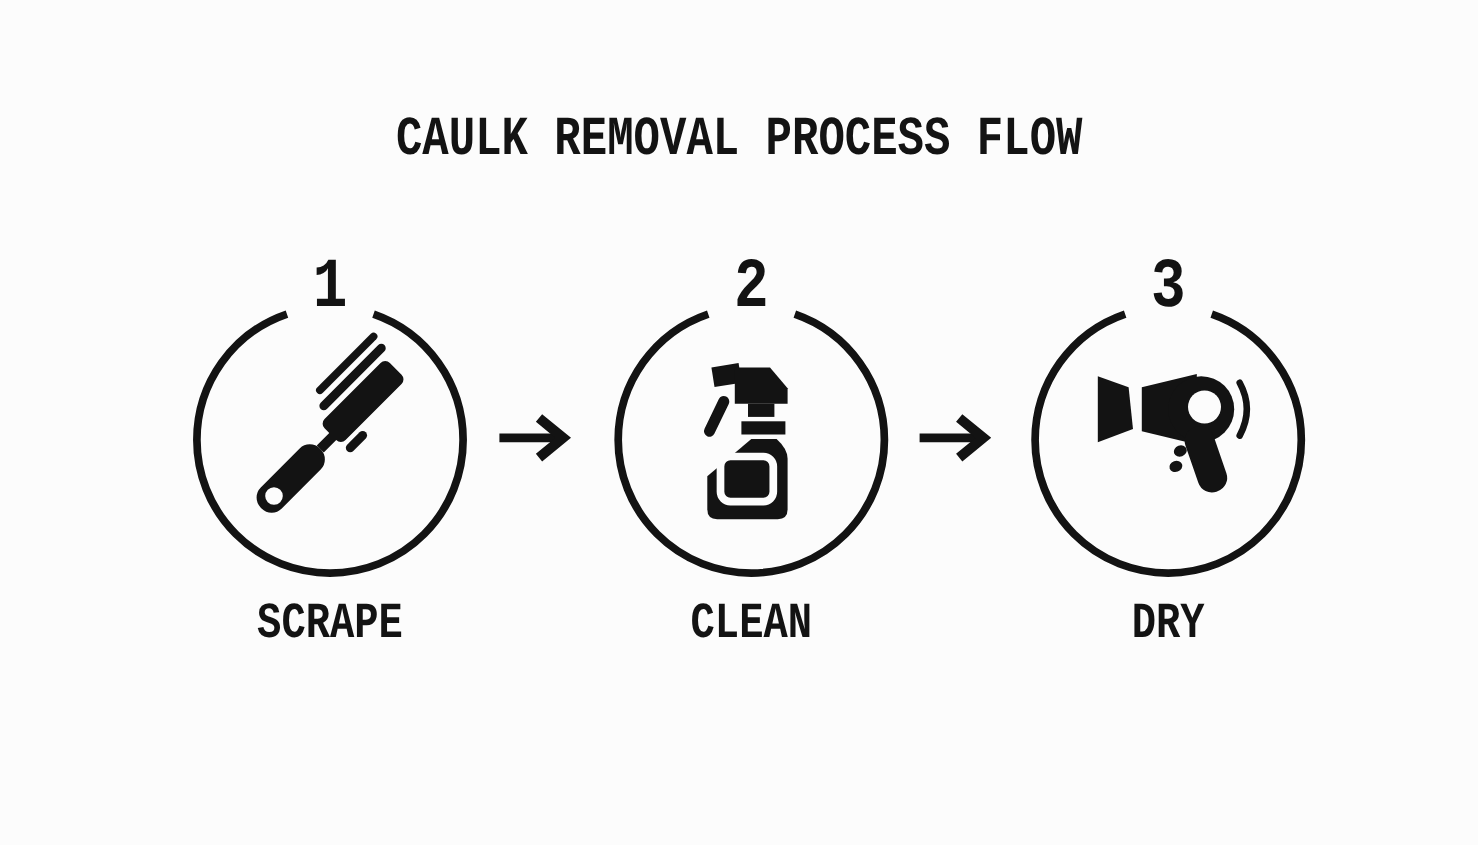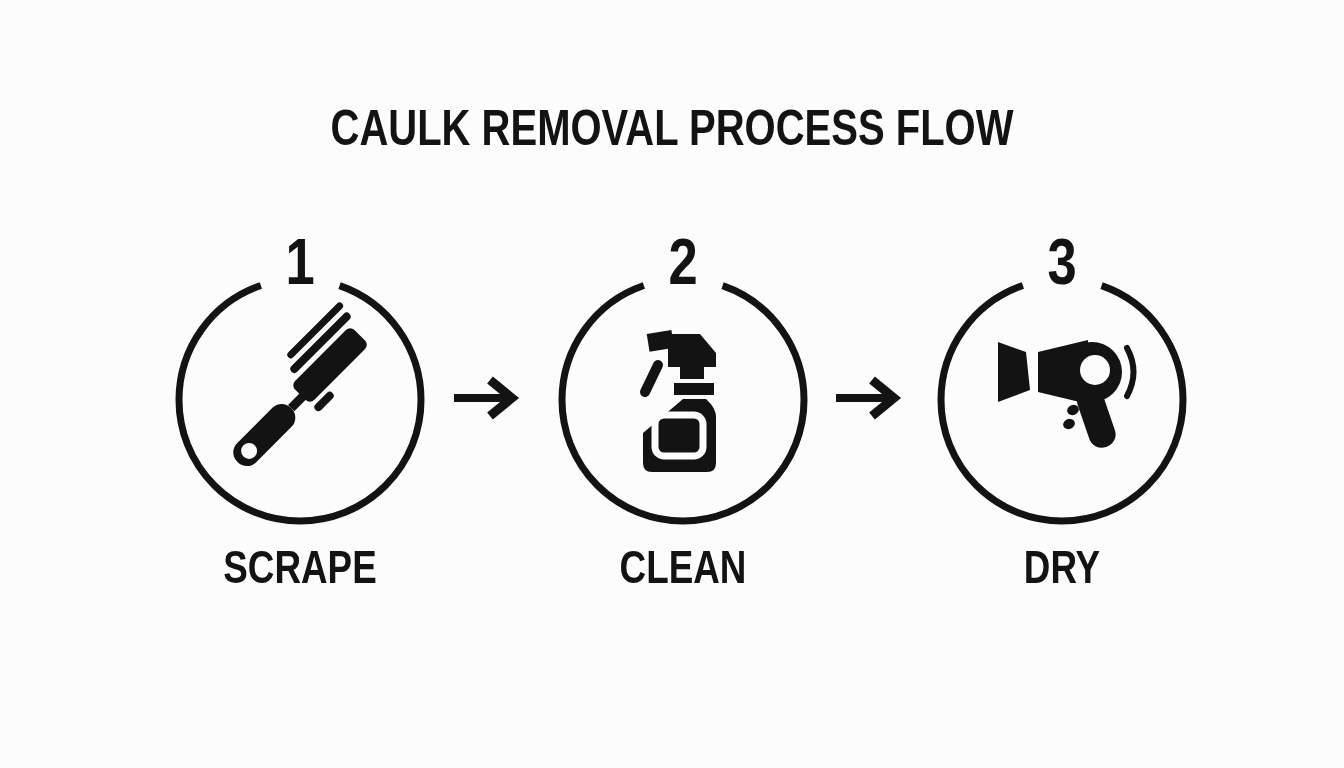--- a/index.html
+++ b/index.html
@@ -2,21 +2,21 @@
 <html><head>
 <meta charset="utf-8">
 <style>
   html, body { margin: 0; padding: 0; }
   .canvas {
     position: relative;
     width: 1344px;
     height: 768px;
     background: #fcfcfc;
     overflow: hidden;
-    font-family: Liberation Sans, sans-serif;
+    font-family: Liberation Mono, monospace;
     color: #131313;
   }
   .title {
     position: absolute;
     top: 103px;
     left: 0;
     width: 100%;
     text-align: center;
     font-size: 50px;
     font-weight: bold;

